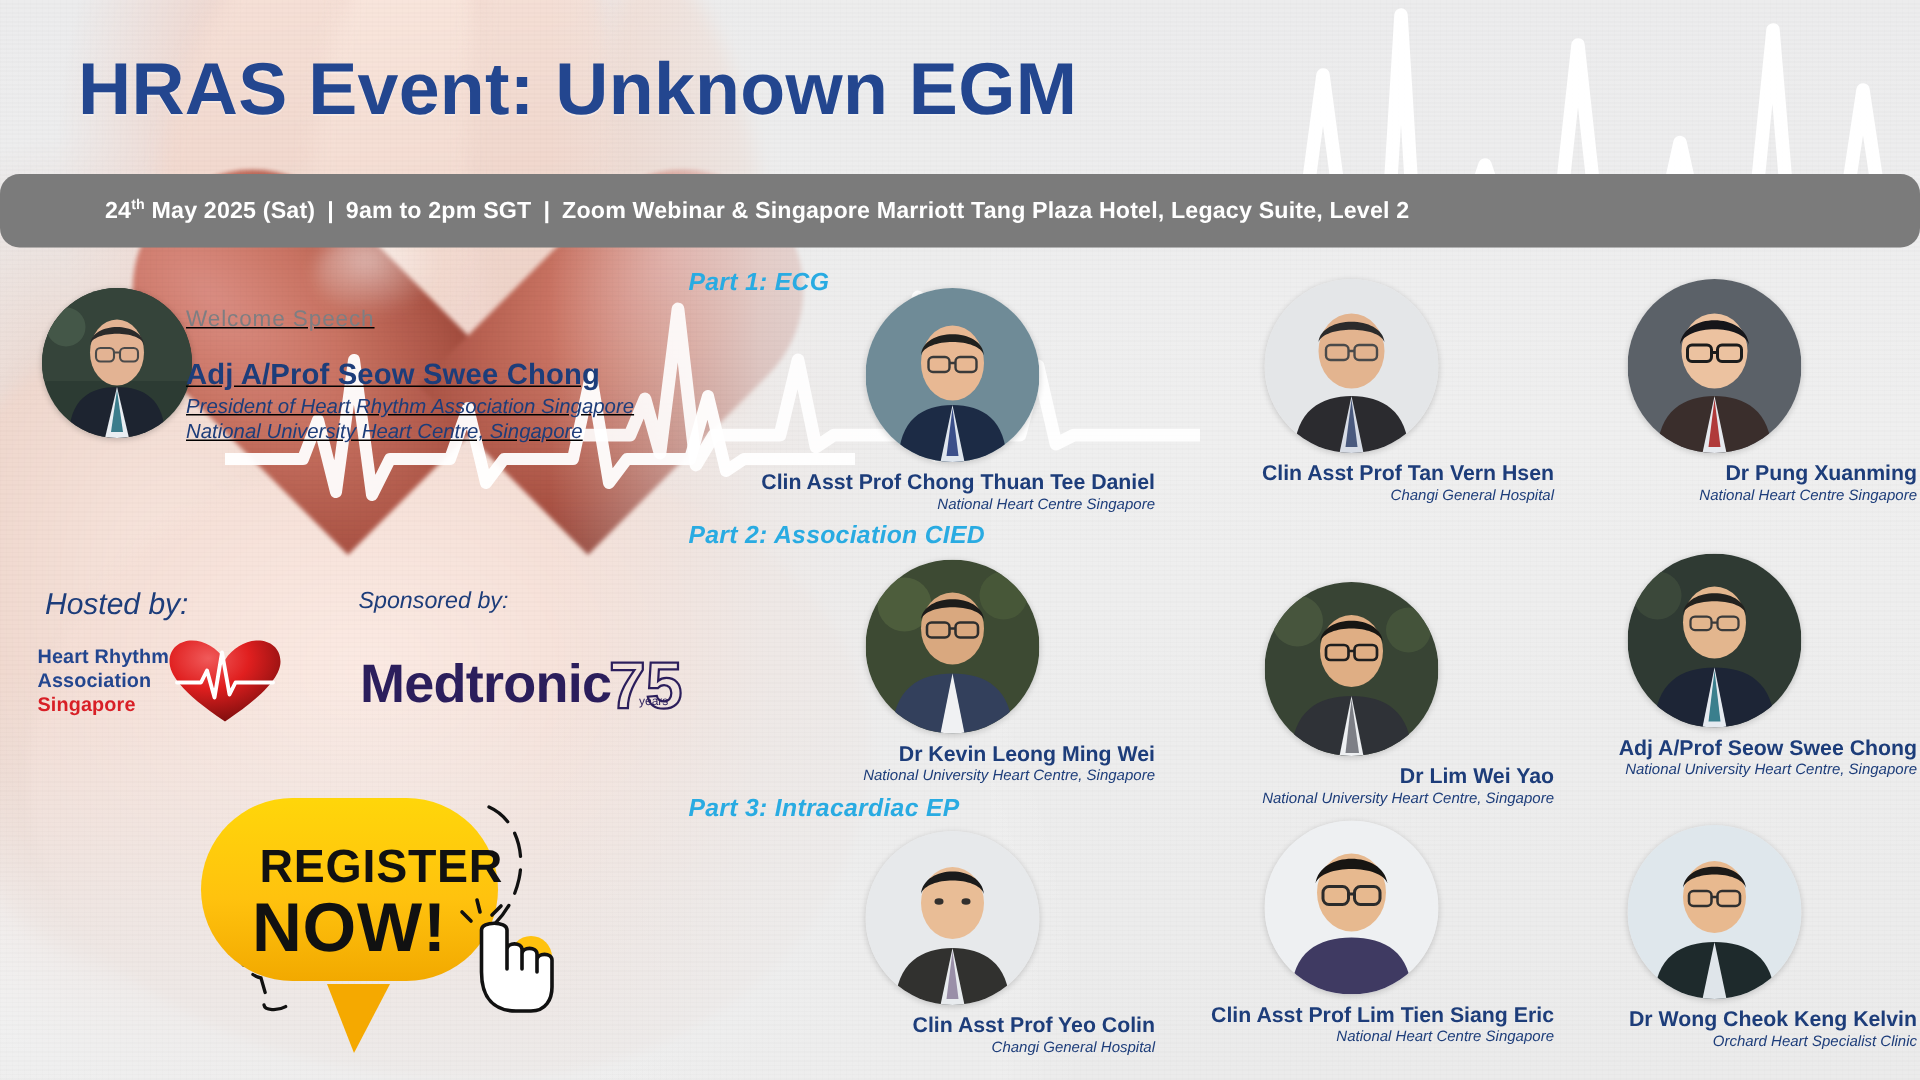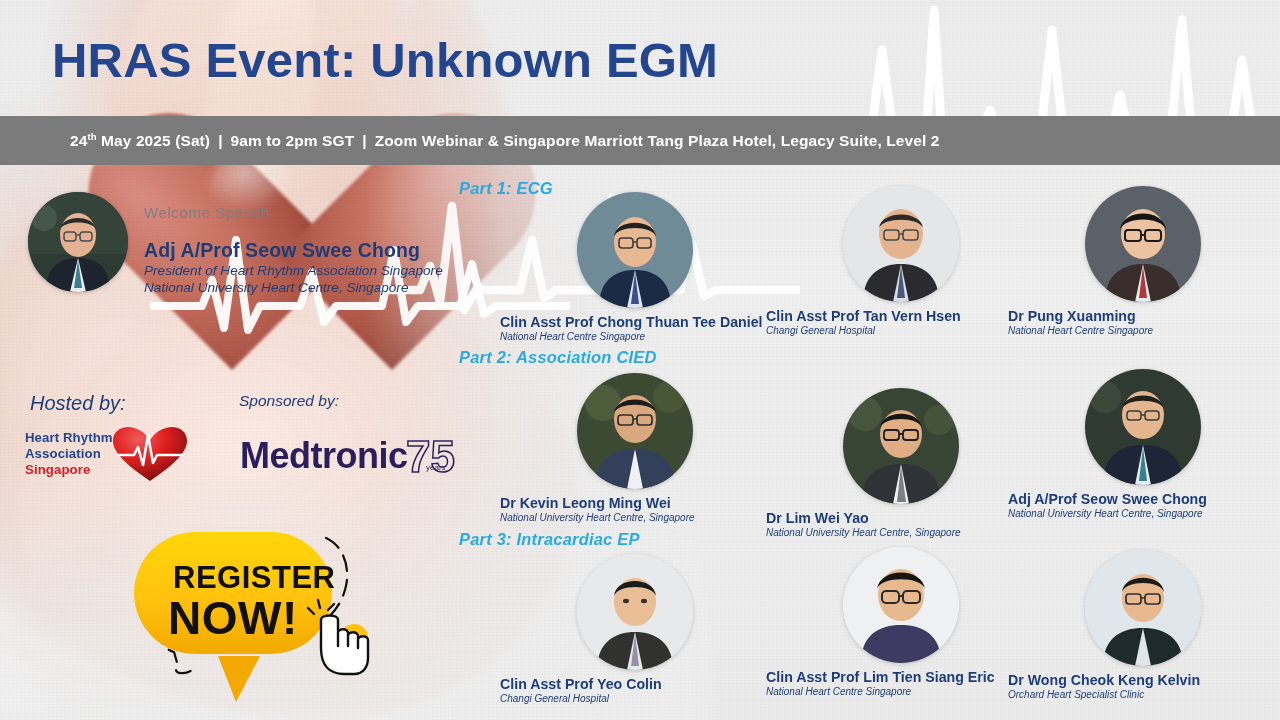--- a/index.html
+++ b/index.html
@@ -82,56 +82,56 @@
   .header{position:absolute;left:0;top:0;width:1280px;height:116px;border-radius:19px;}
   .title{
     position:absolute;left:52px;top:32px;
     font-size:49px;font-weight:bold;color:#23468f;letter-spacing:.2px;
     white-space:nowrap;
     text-shadow:0 1px 0 rgba(255,255,255,.35);
   }
   
   .infobar{
     position:absolute;left:0;top:116px;width:1280px;height:49px;
-    background:#7b7b7b;display:flex;align-items:center;
+    background:#7b7b7b;display:flex;align-items:center;border-radius:13px;
   }
   .infobar .txt{
     color:#ffffff;font-size:15.5px;font-weight:bold;margin-left:70px;white-space:nowrap;
     letter-spacing:.1px;
   }
   .infobar sup{font-size:9.5px;vertical-align:super;}
   .sep{display:inline-block;padding:0 8px;font-weight:bold;}
   
   .welcome{position:absolute;left:28px;top:192px;width:430px;height:120px;}
   .welcome .ava{
     position:absolute;left:0;top:0;width:100px;height:100px;border-radius:50%;
     overflow:hidden;box-shadow:0 1px 4px rgba(0,0,0,.22);
   }
-  .welcome .meta{position:absolute;left:116px;top:12px;width:320px;}
+  .welcome .meta{position:absolute;left:96px;top:12px;width:320px;text-decoration:underline;}
   .wlabel{font-size:15px;color:#7e7e82;letter-spacing:.6px;margin-bottom:18px;}
   .wname{font-size:19.5px;font-weight:bold;color:#1d3d7a;letter-spacing:.1px;white-space:nowrap;}
   .wrole{font-size:13.6px;font-style:italic;color:#1d3d7a;line-height:1.26;white-space:nowrap;}
   
   .hosted-lbl{position:absolute;left:30px;top:392px;font-size:20px;font-style:italic;color:#1d3d7a;}
   .sponsor-lbl{position:absolute;left:239px;top:392px;font-size:15.5px;font-style:italic;color:#1d3d7a;}
   .hras-logo{position:absolute;left:25px;top:425px;width:165px;height:58px;}
   .hras-txt{position:absolute;left:0;top:5px;font-size:13.2px;font-weight:bold;line-height:1.23;color:#23468f;letter-spacing:.1px;}
   .hras-txt .sg{color:#d81f26;}
   .medtronic{position:absolute;left:240px;top:432px;width:225px;height:48px;}
   
   .register{position:absolute;left:118px;top:516px;width:280px;height:190px;}
   
   .part{
     position:absolute;font-size:16.5px;font-weight:bold;font-style:italic;color:#29abe2;
     letter-spacing:.2px;white-space:nowrap;
   }
   .p1{left:459px;top:179px;}
   .p2{left:459px;top:348px;}
   .p3{left:459px;top:530px;}
-  .spk{position:absolute;width:270px;text-align:left;}
+  .spk{position:absolute;width:270px;text-align:right;}
   .spk .circ{
     width:116px;height:116px;border-radius:50%;margin:0 auto;overflow:hidden;
     box-shadow:0 1px 4px rgba(0,0,0,.18);
   }
   .spk .nm{font-size:14.2px;font-weight:bold;color:#1d3d7a;margin-top:6px;white-space:nowrap;letter-spacing:0px;}
   .spk .af{font-size:10px;font-style:italic;color:#1d3d7a;margin-top:1px;white-space:nowrap;}
   svg{display:block;}
 </style>
 </head>
 <body>

